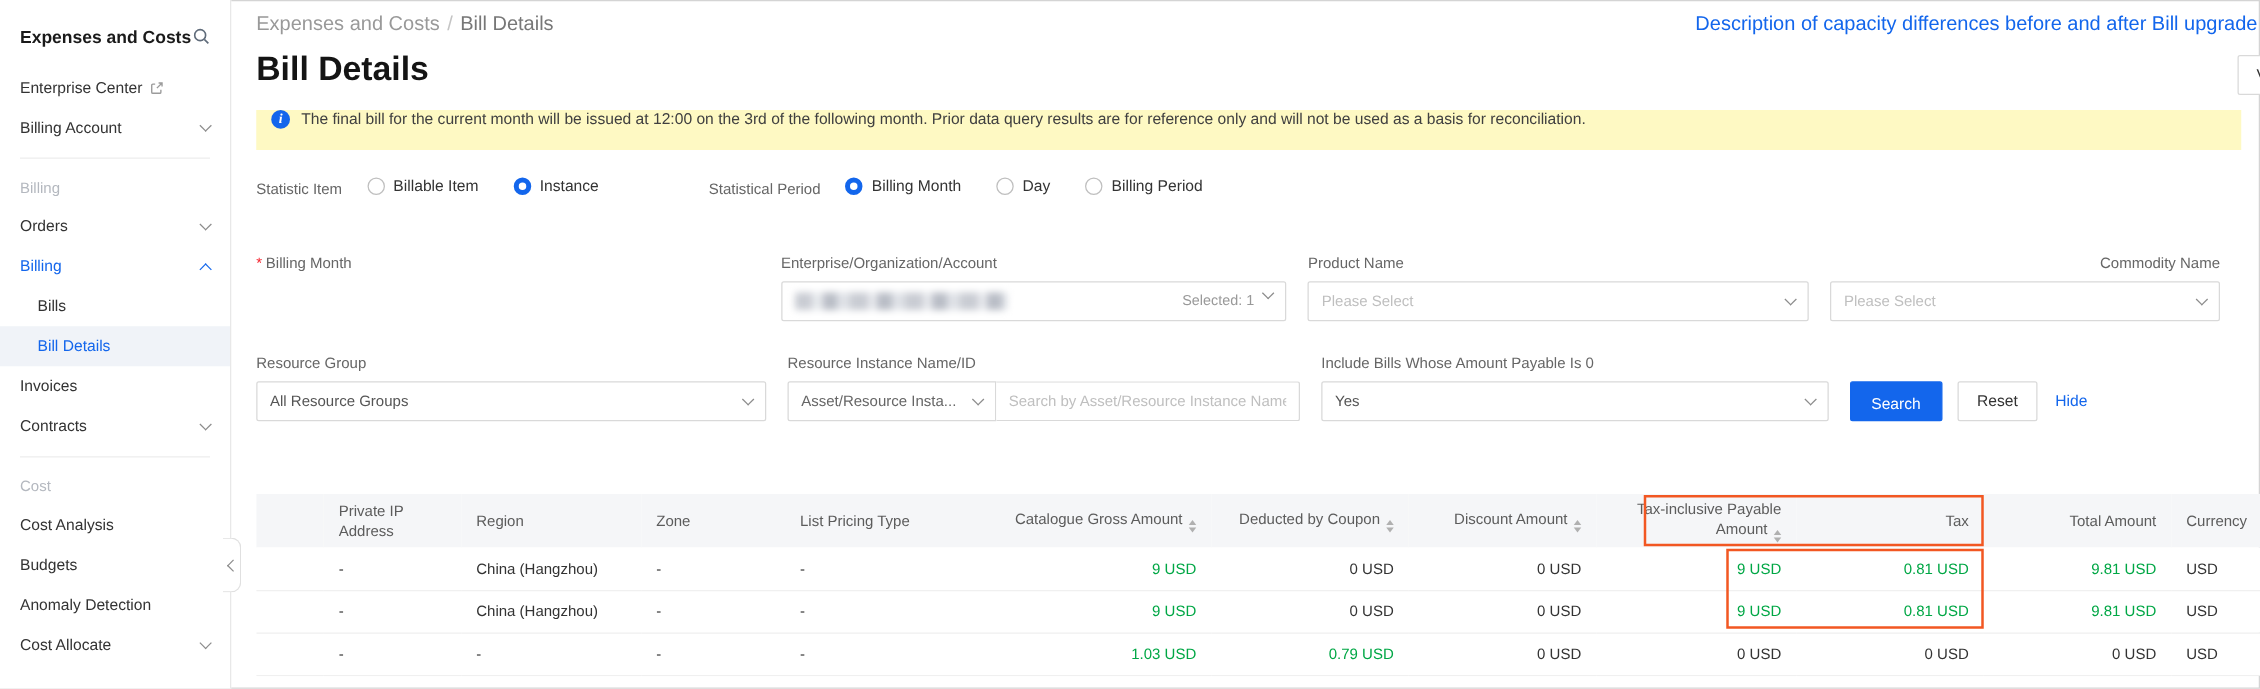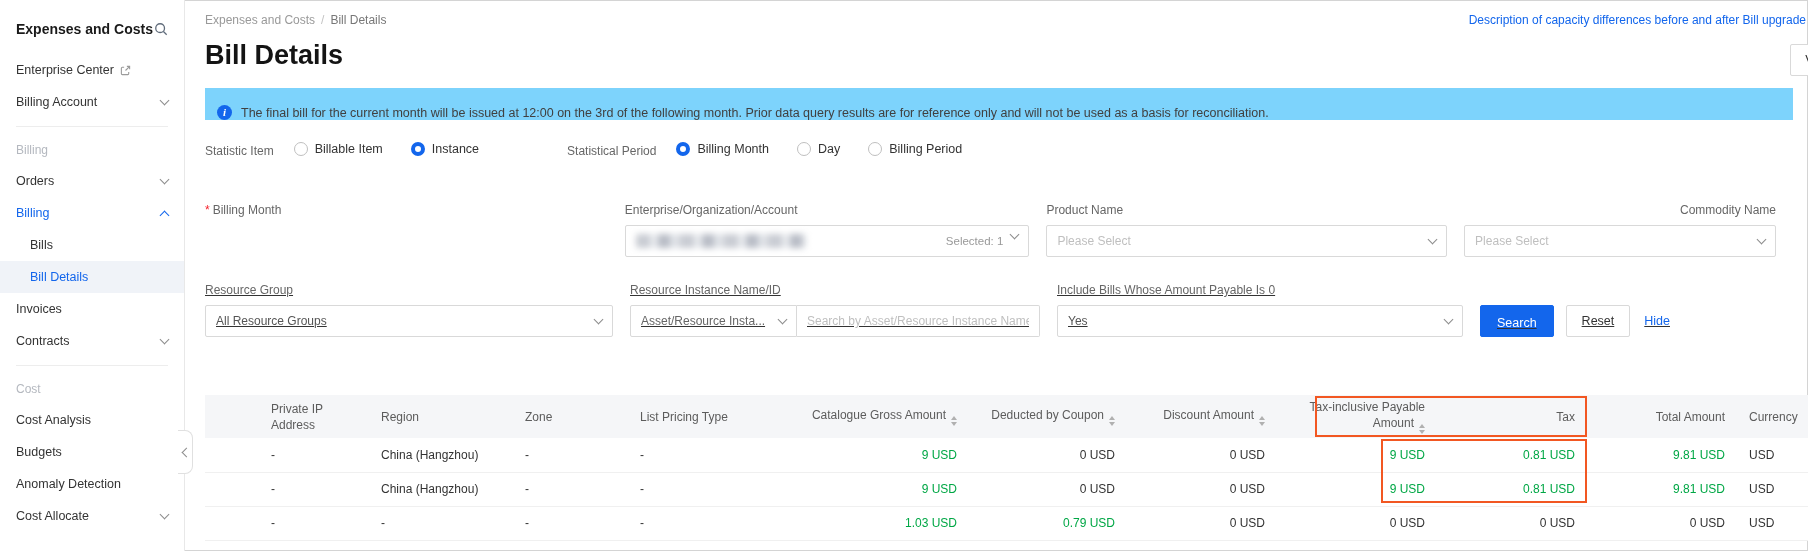--- a/index.html
+++ b/index.html
@@ -27,46 +27,46 @@
 
   
   .chev { display:inline-block; width:7px; height:7px; border-right:1.4px solid #8c8c8c; border-bottom:1.4px solid #8c8c8c; }
   .chev.down { transform:rotate(45deg); margin-top:-4px; }
   .chev.up { transform:rotate(-135deg); margin-top:4px; }
   .chev.left { transform:rotate(135deg); margin-left:3px; }
   .parent .chev { border-color:#1366ec; }
 
   
   .main { flex:1; min-width:0; position:relative; padding:10px 15px 0 20px; }
-  .topbar { display:flex; align-items:center; justify-content:space-between; height:20px; font-size:12px; }
+  .topbar { display:flex; align-items:center; justify-content:space-between; height:20px; font-size:16px; }
   .crumbs { color:#999; }
   .crumb-sep { margin:0 6px; color:#c4c4c4; }
   .crumb-current { color:#777; }
   .header-link { color:#1366ec; white-space:nowrap; margin-right:-13px; cursor:pointer; text-decoration:none; }
   .title-row { margin-top:8px; }
   h1 { margin:0; font-size:27px; line-height:34px; font-weight:700; color:#141414; }
   .view-btn { position:absolute; top:44px; right:-95px; height:32px; padding:0 70px 0 14px; background:#fff; border:1px solid #d9d9d9; border-radius:2px; font-size:12.5px; color:#333; cursor:pointer; }
 
-  .notice { margin-top:16px; height:32px; background:#7dd3fc; display:flex; align-items:flex-end; gap:9px; padding:0 12px; font-size:12.5px; color:#404040; }
+  .notice { margin-top:16px; height:32px; background:#fef9c3; display:flex; align-items:flex-start; gap:9px; padding:0 12px; font-size:12.5px; color:#404040; }
   .info-icon { width:15px; height:15px; flex:0 0 15px; border-radius:50%; background:#1366ec; color:#fff; display:flex; align-items:center; justify-content:center; }
   .info-icon::before { content:"i"; font-family:"Liberation Serif", serif; font-style:italic; font-weight:bold; font-size:11px; line-height:1; }
 
   
   .radio-row { margin-top:22px; display:flex; align-items:center; font-size:12.5px; }
   .radio-group { display:flex; align-items:center; }
   .radio-group.g1 { margin-right:60px; }
   .rg-label { color:#666; font-size:12px; margin-right:20px; }
   .radio-opt { display:inline-flex; align-items:center; margin-right:28px; color:#333; cursor:pointer; }
   .radio { width:14px; height:14px; border-radius:50%; border:1px solid #bfbfbf; background:#fff; margin-right:7px; }
   .radio.checked { border:4px solid #1366ec; }
 
   
   .f-row { display:flex; }
   .f-row.first { margin-top:44px; }
-  .f-row.second { margin-top:26px;text-decoration:underline; }
+  .f-row.second { margin-top:26px; }
   .field { margin-right:17px; }
   .w1 { width:408px; } .w2 { width:410px; } .w3 { width:406px; } .w4 { width:316px;text-align:right; }
   .f-label { font-size:12px; color:#666; height:14px; line-height:14px; margin-bottom:8px; }
   .star { color:#f5222d; margin-right:3px; }
   .control { height:32px; border:1px solid #d9d9d9; border-radius:2px; background:#fff; display:flex; align-items:center; justify-content:space-between; padding:0 10px; font-size:12px; color:#333; cursor:pointer; width:100%; }
   .control .ph { color:#bfbfbf; }
   .control .val { color:#555; }
   .control .right-grp { display:flex; align-items:flex-start; gap:8px; color:#999; font-size:11.5px; }
   .redacted { width:170px; height:14px; border-radius:2px; filter:blur(3px);
     background:repeating-linear-gradient(90deg,#c9ccd3 0 14px,#e8eaee 14px 22px,#b9bdc6 22px 34px,#dfe2e7 34px 44px); }

